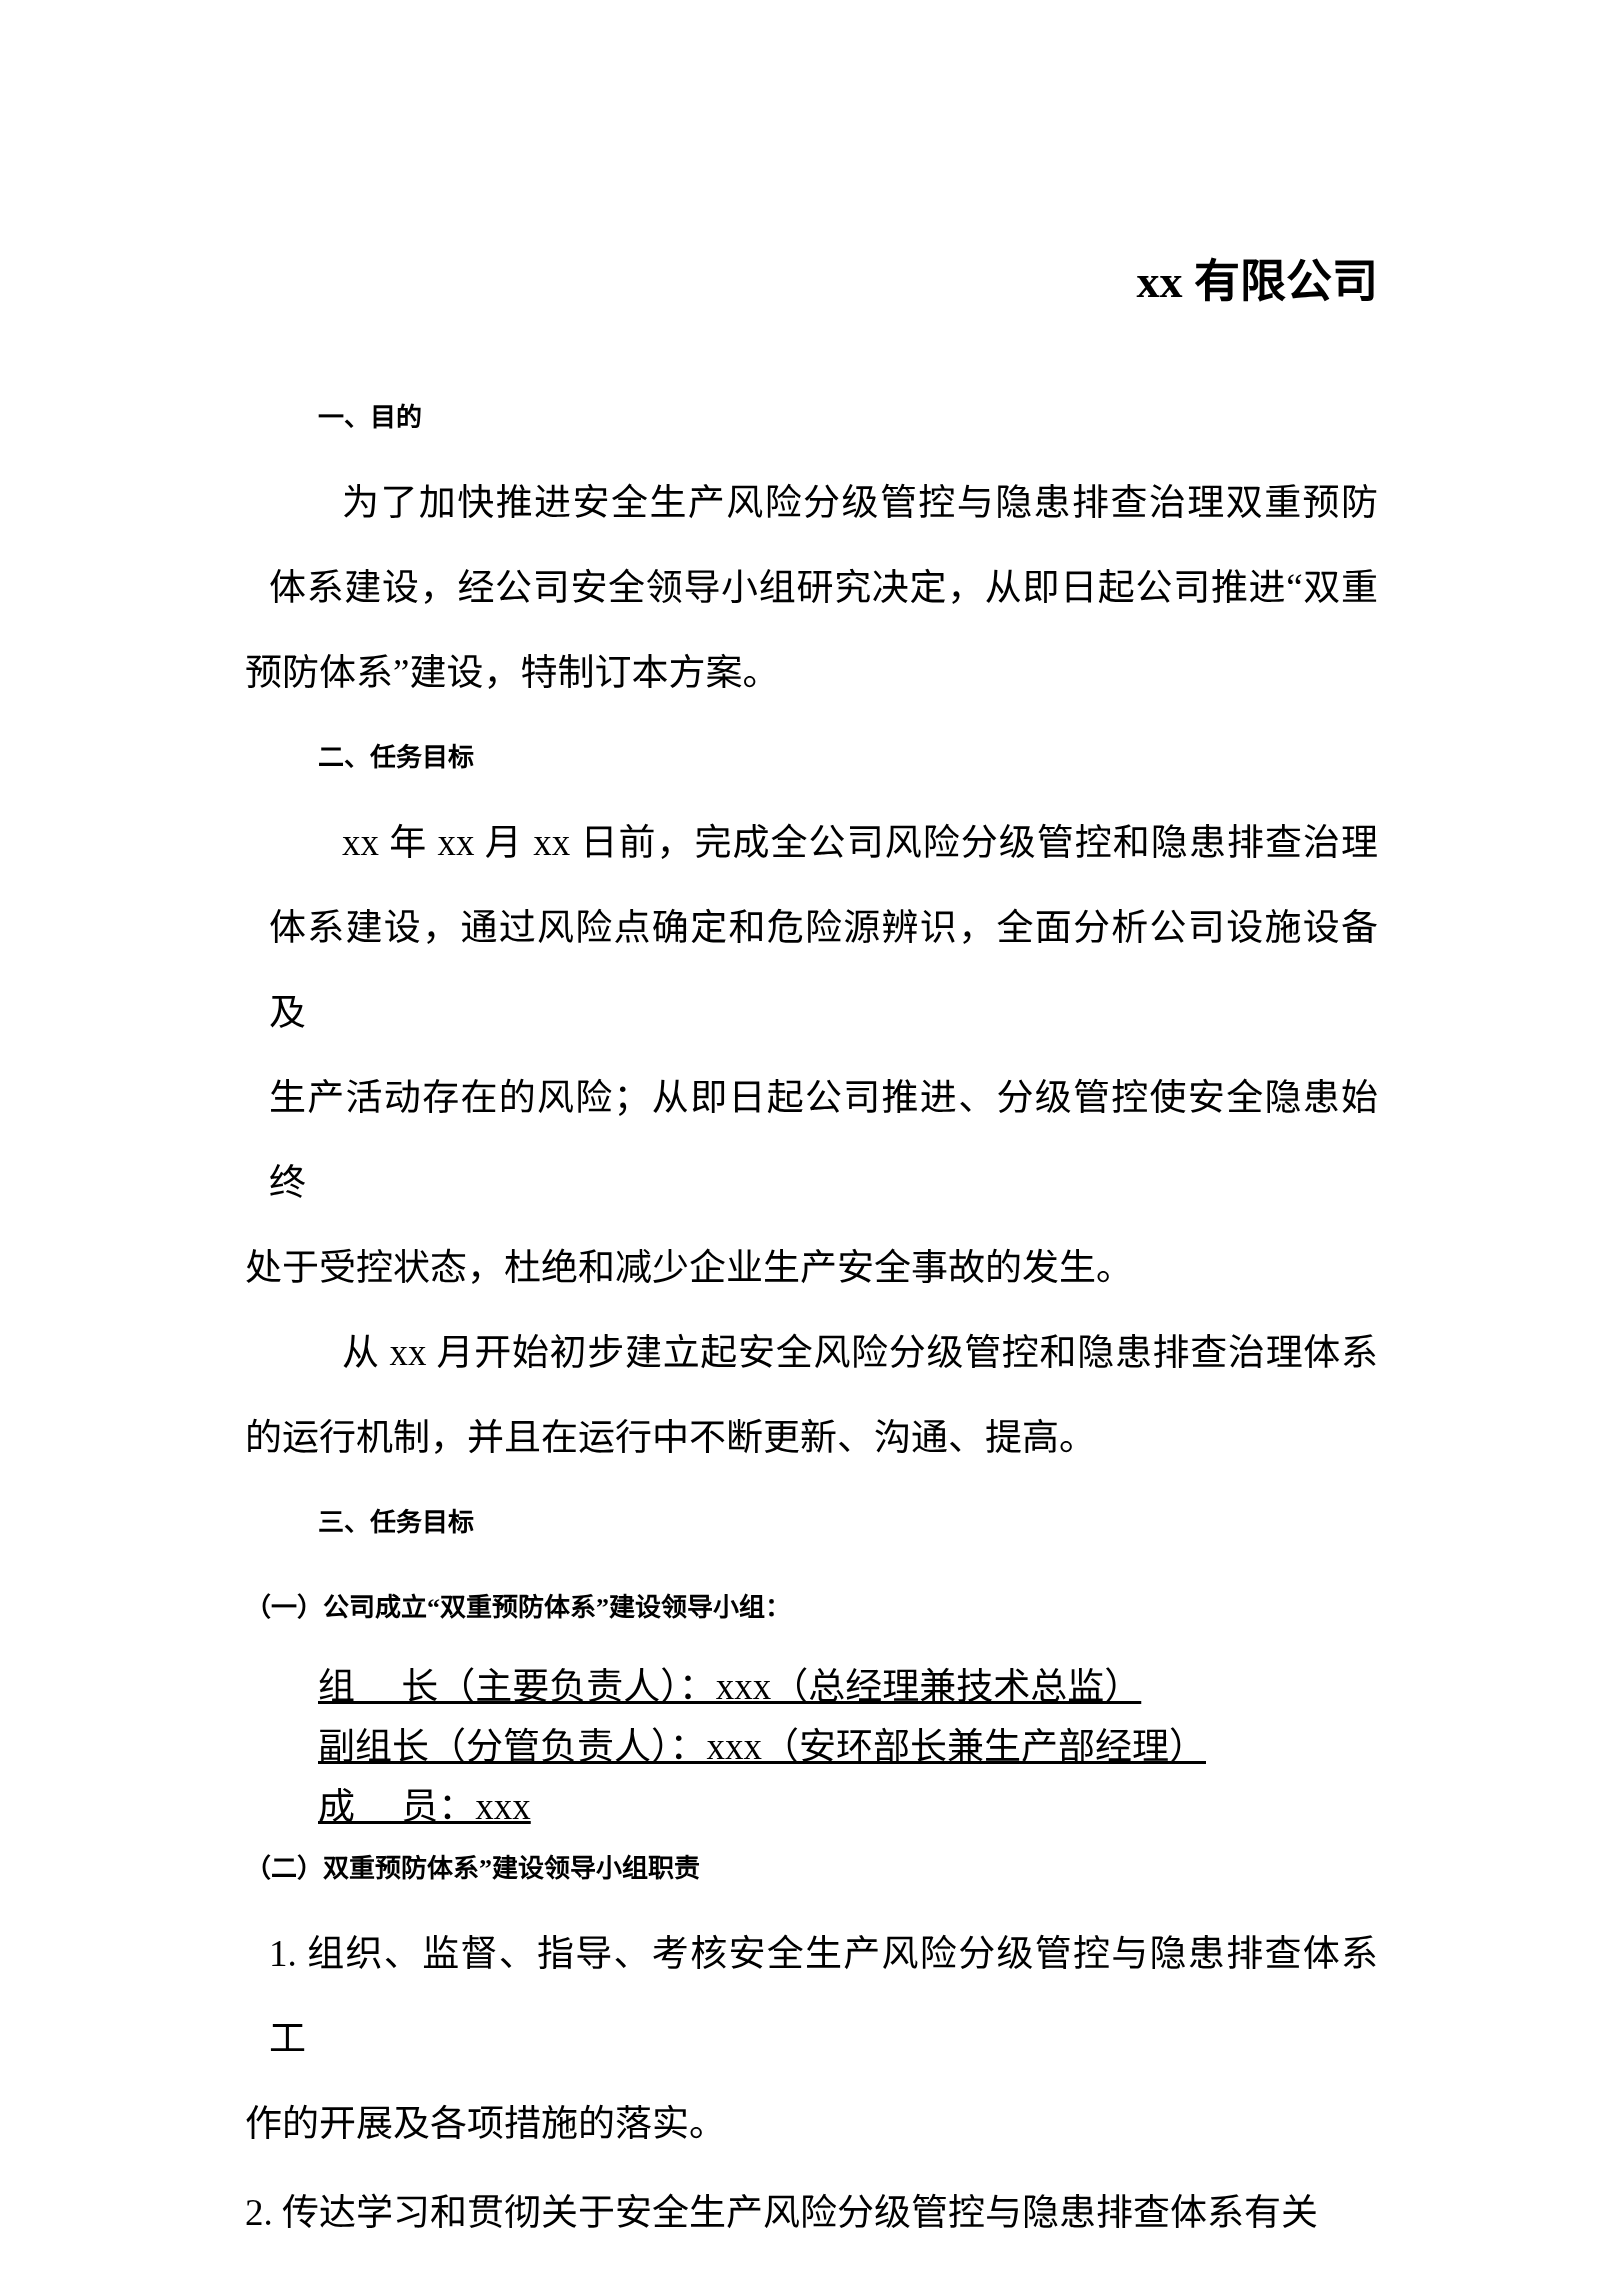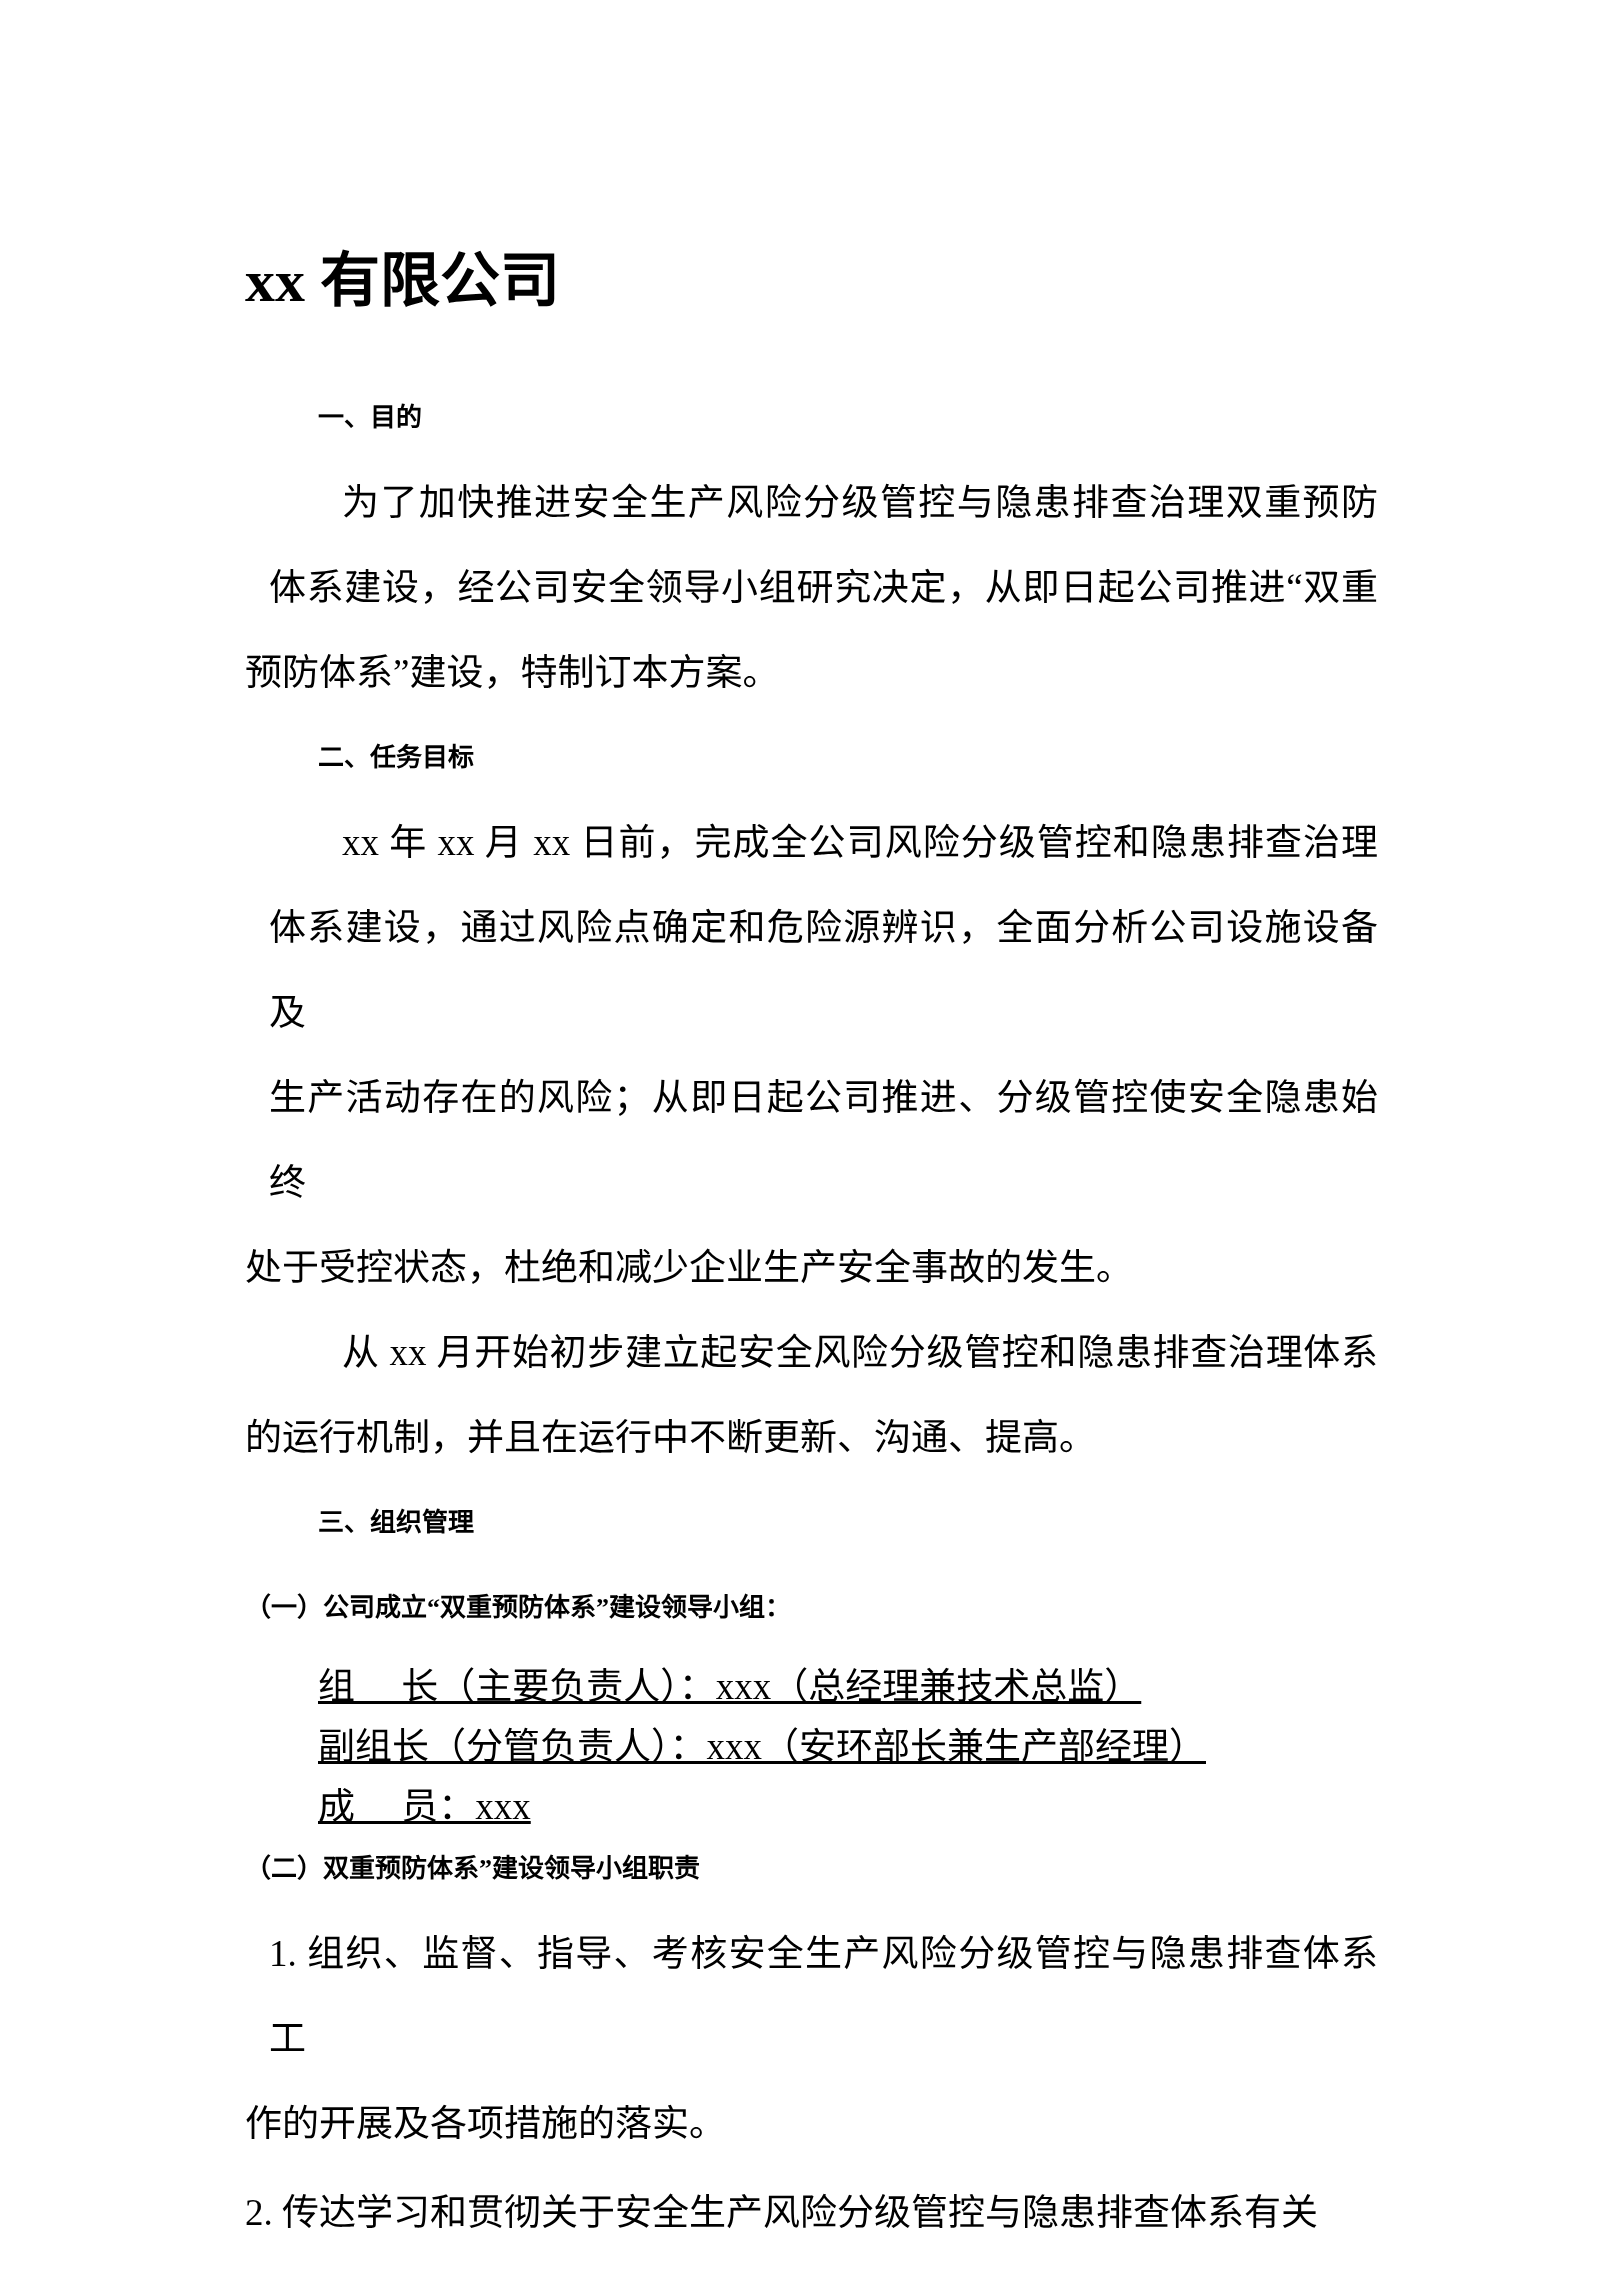--- a/index.html
+++ b/index.html
@@ -14,24 +14,24 @@
     box-sizing: border-box;
     padding: 0 245px;
     background: #ffffff;
     color: #000000;
     font-family: "Liberation Serif", "DejaVu Serif", serif;
     overflow: hidden;
   }
   
   .title {
     margin-top: 251px;
-    font-size: 60px;
+    font-size: 46px;
     line-height: 61px;
     font-weight: 700;
-    text-align: left;
+    text-align: right;
   }
   
   .h {
     font-size: 26px;
     line-height: 85px;
     font-weight: 700;
   }
   .h-indent { text-indent: 73px; }
   .h-purpose { margin-top: 63px; }
   .h-duties  { margin-top: -10.5px; }
@@ -79,21 +79,21 @@
     <div class="ln just">体系建设，通过风险点确定和危险源辨识，全面分析公司设施设备及</div>
     <div class="ln just">生产活动存在的风险；从即日起公司推进、分级管控使安全隐患始终</div>
     <div class="ln">处于受控状态，杜绝和减少企业生产安全事故的发生。</div>
   </div>
 
   <div>
     <div class="ln just indent">从 xx 月开始初步建立起安全风险分级管控和隐患排查治理体系</div>
     <div class="ln">的运行机制，并且在运行中不断更新、沟通、提高。</div>
   </div>
 
-  <div class="h h-indent">三、组织管理</div>
+  <div class="h h-indent">三、任务目标</div>
 
   <div class="h">（一）公司成立“双重预防体系”建设领导小组：</div>
 
   <div class="members">
     <div class="mln">组　 长（主要负责人）：xxx（总经理兼技术总监）</div>
     <div class="mln">副组长（分管负责人）：xxx（安环部长兼生产部经理）</div>
     <div class="mln">成　 员：xxx</div>
   </div>
 
   <div class="h h-duties">（二）双重预防体系”建设领导小组职责</div>

